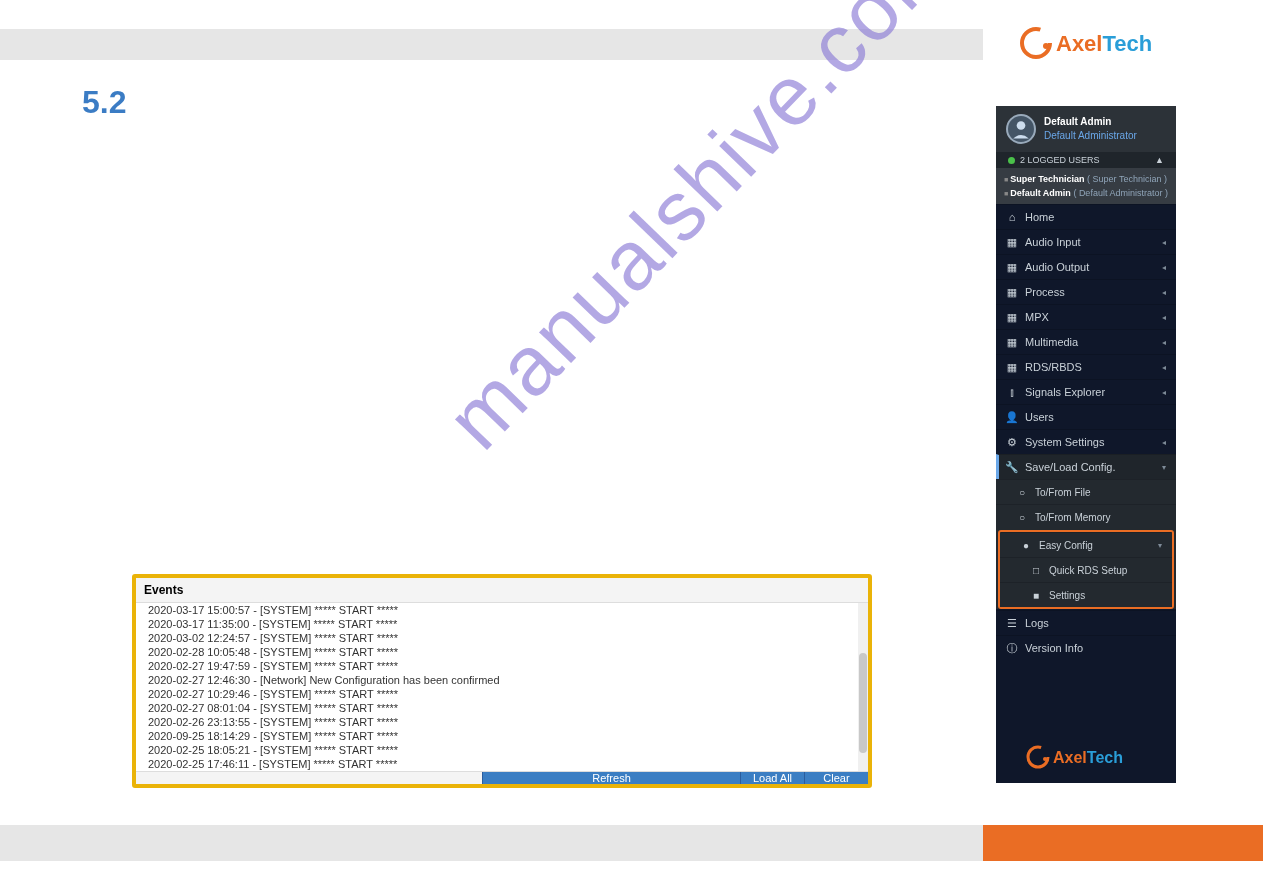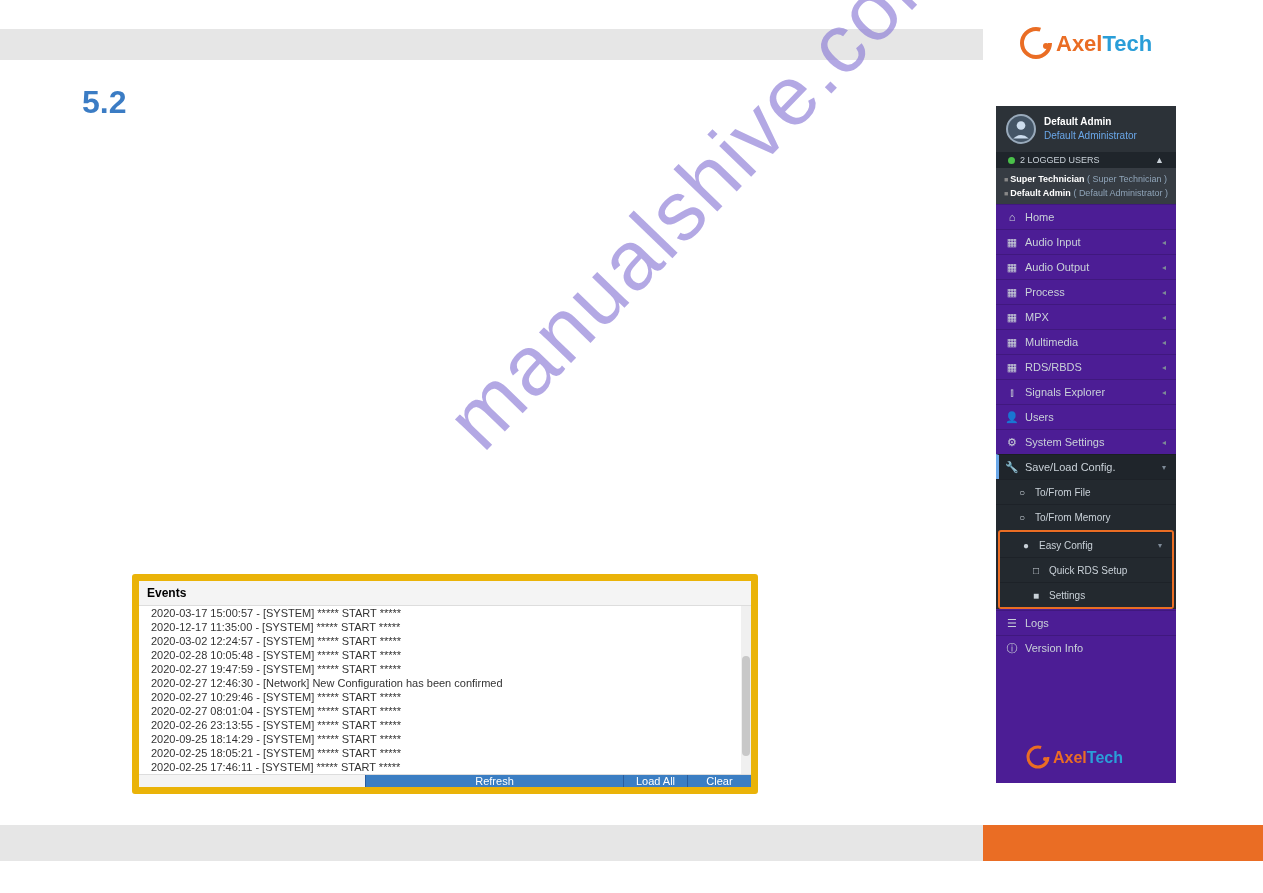--- a/index.html
+++ b/index.html
@@ -3,33 +3,33 @@
 <meta charset="utf-8">
 <style>
   * { box-sizing: border-box; margin: 0; padding: 0; }
   body { font-family: Arial, Helvetica, sans-serif; width: 1263px; height: 893px; background: #fff; position: relative; overflow: hidden; }
   .topbar { position: absolute; left: 0; top: 29px; width: 983px; height: 31px; background: #e6e6e6; }
   .logo-top { position: absolute; right: 95px; top: 24px; }
   .section-num { position: absolute; left: 82px; top: 84px; font-size: 32px; font-weight: bold; color: #3b7cc4; }
   .bottombar-gray { position: absolute; left: 0; top: 825px; width: 983px; height: 36px; background: #e6e6e6; }
   .bottombar-orange { position: absolute; left: 983px; top: 825px; width: 280px; height: 36px; background: #ea6d24; }
   .watermark { position: absolute; left: 320px; top: 140px; font-size: 84px; color: #8b7bd6; opacity: 0.65; pointer-events: none; transform: rotate(-46deg); transform-origin: 50% 50%; width: 760px; text-align: center; letter-spacing: 2px; font-weight: 400; }
-  .events-panel { position: absolute; left: 132px; top: 574px; width: 626px; border: 7px solid #eab308; background: #14532d; border-radius: 3px; }
+  .events-panel { position: absolute; left: 132px; top: 574px; width: 740px; border: 4px solid #eab308; background: #14532d; border-radius: 3px; }
   .events-header { font-size: 12px; font-weight: bold; padding: 5px 8px; background: #f4f4f4; border-bottom: 1px solid #ddd; }
   .events-body { height: 168px; overflow: hidden; background: #fff; position: relative; }
   .events-scroll { position: absolute; right: 0; top: 0; width: 10px; height: 100%; background: #f0f0f0; }
   .events-thumb { position: absolute; right: 1px; top: 50px; width: 8px; height: 100px; background: #c8c8c8; border-radius: 4px; }
   .event-line { font-size: 11px; padding: 1px 12px; color: #333; white-space: nowrap; }
   .events-footer { display: flex; border-top: 1px solid #ddd; }
   .events-footer .spacer { flex: 1; background: #f4f4f4; }
   .btn { font-size: 11px; color: #fff; text-align: center; padding: 0 0; cursor: pointer; border-left: 1px solid #2a5d9e; }
   .btn-refresh { width: 258px; background: #3b7ec3; }
   .btn-loadall { width: 64px; background: #3b7ec3; }
   .btn-clear { width: 64px; background: #3b7ec3; }
-  .sidebar { position: absolute; right: 87px; top: 106px; width: 180px; height: 677px; background: #4c1d95; color: #c9d1d8; font-size: 11px; }
+  .sidebar { position: absolute; right: 87px; top: 106px; width: 180px; height: 677px; background: #0f172a; color: #c9d1d8; font-size: 11px; }
   .user-block { background: #2c3238; padding: 8px 10px; display: flex; align-items: center; }
   .avatar { width: 30px; height: 30px; border-radius: 50%; border: 2px solid #9ab; background: #456; margin-right: 8px; flex-shrink: 0; }
   .avatar svg { width: 100%; height: 100%; }
   .user-names { font-size: 10px; line-height: 14px; }
   .user-names .n1 { color: #fff; font-weight: bold; }
   .user-names .n2 { color: #6aa7e8; }
   .logged-bar { background: #1f252b; padding: 3px 12px; font-size: 9px; display: flex; align-items: center; justify-content: center; }
   .logged-bar .dot { width: 7px; height: 7px; background: #4ac14a; border-radius: 50%; margin-right: 5px; }
   .logged-bar .caret { margin-left: auto; }
   .ulist { background: #363c43; padding: 4px 8px; font-size: 9px; }
@@ -63,21 +63,21 @@
 
 <div class="section-num">5.2</div>
 
 <div class="watermark">manualshive.com</div>
 
 <div class="events-panel">
   <div class="events-header">Events</div>
   <div class="events-body">
     <div id="event-lines">
         <div class="event-line">2020-03-17 15:00:57 - [SYSTEM] ***** START *****</div>
-        <div class="event-line">2020-12-17 11:35:00 - [SYSTEM] ***** START *****</div>
+        <div class="event-line">2020-03-17 11:35:00 - [SYSTEM] ***** START *****</div>
         <div class="event-line">2020-03-02 12:24:57 - [SYSTEM] ***** START *****</div>
         <div class="event-line">2020-02-28 10:05:48 - [SYSTEM] ***** START *****</div>
         <div class="event-line">2020-02-27 19:47:59 - [SYSTEM] ***** START *****</div>
         <div class="event-line">2020-02-27 12:46:30 - [Network] New Configuration has been confirmed</div>
         <div class="event-line">2020-02-27 10:29:46 - [SYSTEM] ***** START *****</div>
         <div class="event-line">2020-02-27 08:01:04 - [SYSTEM] ***** START *****</div>
         <div class="event-line">2020-02-26 23:13:55 - [SYSTEM] ***** START *****</div>
         <div class="event-line">2020-09-25 18:14:29 - [SYSTEM] ***** START *****</div>
         <div class="event-line">2020-02-25 18:05:21 - [SYSTEM] ***** START *****</div>
         <div class="event-line">2020-02-25 17:46:11 - [SYSTEM] ***** START *****</div>

